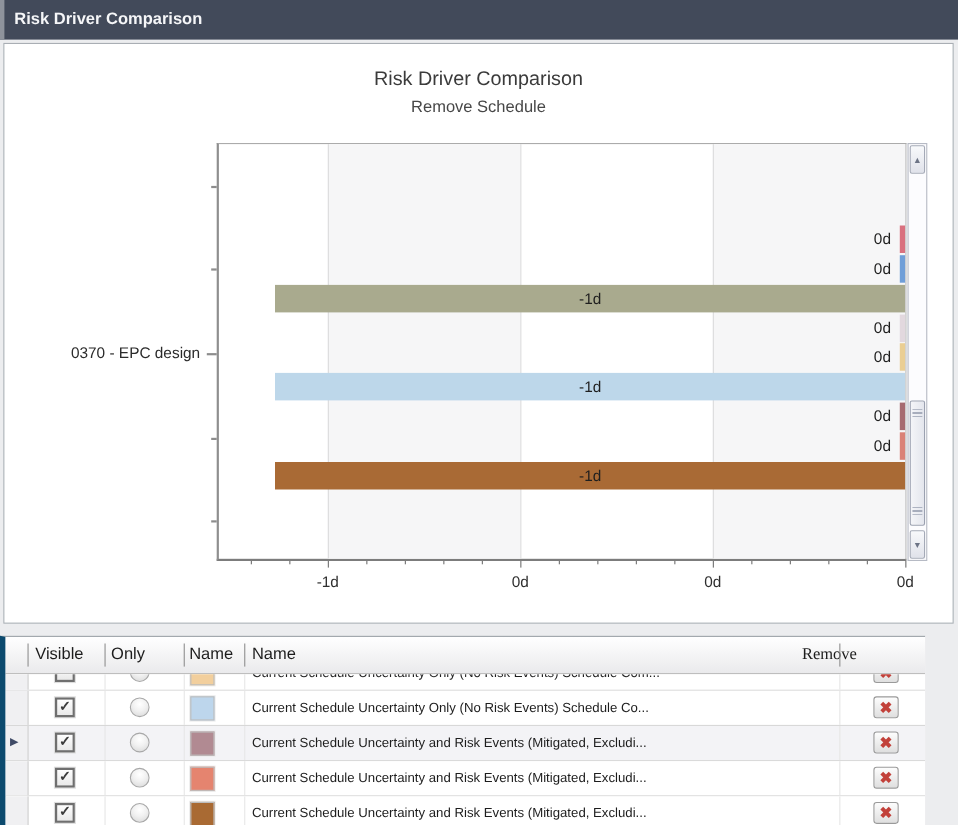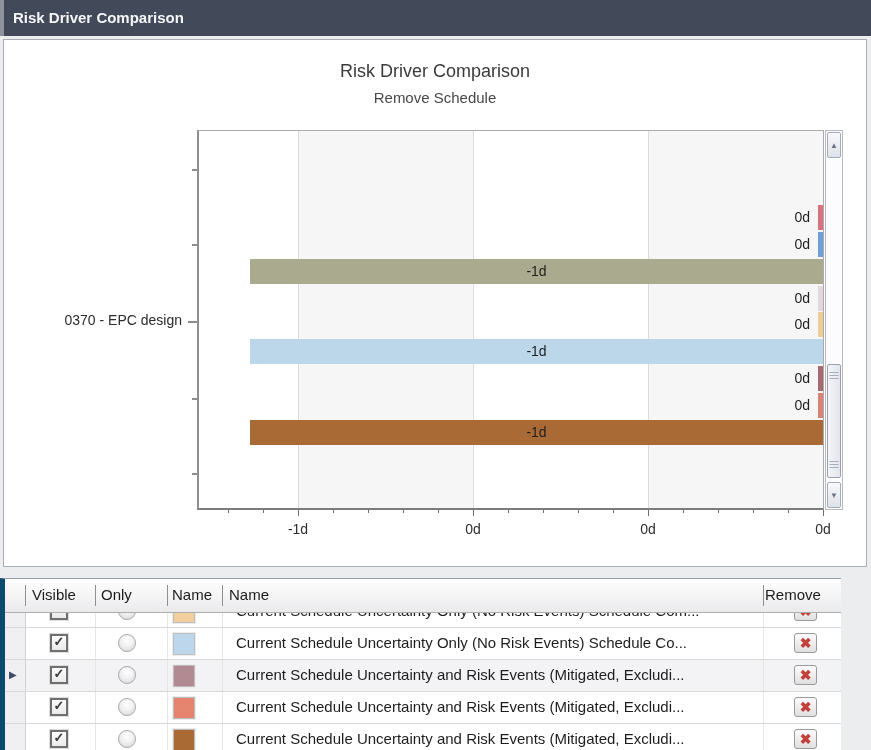--- a/index.html
+++ b/index.html
@@ -103,22 +103,22 @@
   .radio{
     position:absolute;left:113px;top:6px;width:16px;height:16px;border-radius:50%;
     border:1px solid #a8a8a8;box-sizing:content-box;
     background:radial-gradient(circle at 50% 32%,#ffffff 0%,#f1f1f1 45%,#d6d6d6 100%);
   }
   .swatch{
     position:absolute;left:168px;top:5px;width:20px;height:20px;
     border:1px solid #bdbdbd;box-shadow:0 0 0 1px #ececec;
   }
   .name{
-    position:absolute;left:231px;top:0;width:530px;line-height:30px;
-    font-size:15px;color:#1d1d1d;white-space:nowrap;overflow:hidden;
+    position:absolute;left:224px;top:0;width:530px;line-height:30px;
+    font-size:12px;color:#1d1d1d;white-space:nowrap;overflow:hidden;
   }
   .xbtn{
     position:absolute;left:789px;top:5px;width:23px;height:20px;
     border:1px solid #9a9a9a;border-radius:3px;box-sizing:border-box;
     background:linear-gradient(#fdfdfd,#dfdfdf);text-align:center;
   }
   .xglyph{display:block;color:#c2413a;font-weight:bold;font-size:14px;line-height:18px;}
   .tbl-scroll{position:absolute;left:839px;right:0;top:34px;bottom:0;background:#ffffff;}
   .ts-arrow{position:absolute;left:0;right:4px;text-align:center;color:#5c6d92;font-size:12px;}
   .ts-arrow.up{top:6px;}
@@ -239,21 +239,21 @@
     <span>▼</span>
   </div>
 </div>
 
 <div class="table">
   <div class="thead" id="thead">
       <div class="th" style="left: 27px;">Visible</div>
       <div class="th" style="left: 96px;">Only</div>
       <div class="th" style="left: 167px;">Name</div>
       <div class="th" style="left: 224px;">Name</div>
-      <div class="th" style="left: 760px;">Remove</div>
+      <div class="th" style="left: 724px; font-family: Liberation Serif, serif;">Remove</div>
       <div class="hsep" style="left: 20px;"></div>
       <div class="hsep" style="left: 90px;"></div>
       <div class="hsep" style="left: 162px;"></div>
       <div class="hsep" style="left: 217px;"></div>
       <div class="hsep" style="left: 758px;"></div>
       <div class="hsep" style="left: 838px;"></div>
     </div>
   <div class="rows" id="rows">
       <div class="row" style="margin-top: -17px;">
         <div class="gutter"></div>

